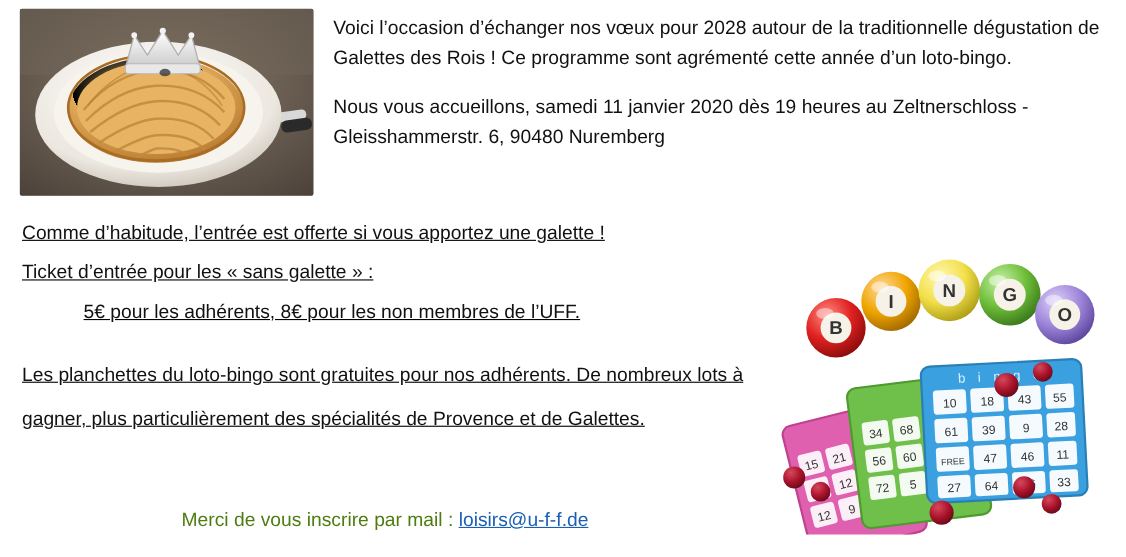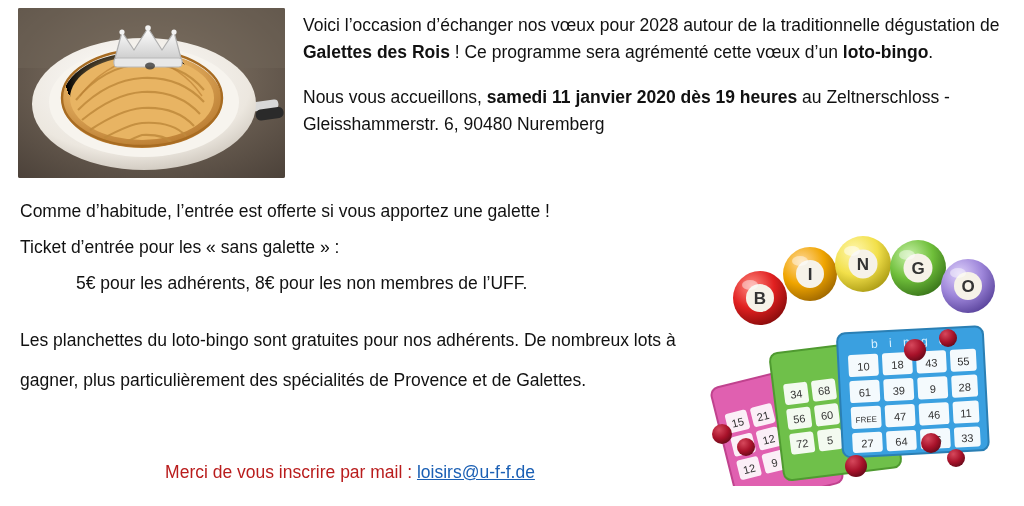--- a/index.html
+++ b/index.html
@@ -41,49 +41,50 @@
     top: 12px;
     width: 700px;
   }
   .intro-block p {
     margin: 0 0 18px 0;
     font-size: 17.5px;
     line-height: 27px;
     color: #111;
   }
   .intro-block p:last-child { margin-bottom: 16px; }
-  .b { font-weight: bold; }
+  .b { font-weight: normal; }
 
   
   .body-block {
     position: absolute;
     left: 20px;
     top: 196px;
     width: 660px;
+    text-decoration: underline;
   }
   .body-block p {
     margin: 0 0 12px 0;
     font-size: 17.5px;
     line-height: 30px;
     color: #111;
   }
   .body-block p.tight { margin-bottom: 6px; }
   .body-block p.indent { text-indent: 56px; }
   .body-block p.spaced { margin-top: 22px; line-height: 40px; }
 
   
   .mail-line {
     position: absolute;
     left: 20px;
     top: 462px;
     width: 660px;
     font-size: 17.5px;
     text-align: center;
   }
-  .mail-line .mail-prefix { color: #b91c1c; }
+  .mail-line .mail-prefix { color: #4d7c0f; }
   .mail-link {
     color: #1a5fb4;
   }
 
   
   .bingo-art {
     position: absolute;
     left: 700px;
     top: 234px;
     width: 320px;
@@ -153,21 +154,21 @@
         <circle cx="8" cy="6" r="2.6" fill="#f2f2f2"></circle>
         <circle cx="34" cy="2" r="2.8" fill="#f2f2f2"></circle>
         <circle cx="60" cy="6" r="2.6" fill="#f2f2f2"></circle>
       </g>
 
       <ellipse cx="132" cy="58" rx="5" ry="3.4" fill="#3a3a3a" opacity="0.8"></ellipse>
     </svg>
   </div>
 
   <div class="intro-block">
-    <p><span>Voici l’occasion d’échanger nos vœux pour 2028 autour de la traditionnelle dégustation de </span><span class="b">Galettes des Rois</span><span> !  Ce programme sera agrémenté cette vœux d’un </span><span class="b">loto-bingo</span><span>.</span></p>
+    <p><span>Voici l’occasion d’échanger nos vœux pour 2028 autour de la traditionnelle dégustation de </span><span class="b">Galettes des Rois</span><span> !  Ce programme sont agrémenté cette année d’un </span><span class="b">loto-bingo</span><span>.</span></p>
     <p><span>Nous vous accueillons, </span><span class="b">samedi 11 janvier 2020 dès 19 heures</span><span> au Zeltnerschloss  - Gleisshammerstr. 6, 90480 Nuremberg</span></p>
   </div>
 
   <div class="body-block">
     <p class="tight">Comme d’habitude, l’entrée est offerte si vous apportez une galette !</p>
     <p class="tight">Ticket d’entrée pour les « sans galette » :</p>
     <p class="indent">5€ pour les adhérents, 8€ pour les non membres de l’UFF.</p>
     <p class="spaced">Les planchettes du loto-bingo sont gratuites pour nos adhérents. De nombreux lots à gagner, plus particulièrement des spécialités de Provence et de Galettes.</p>
   </div>
 

